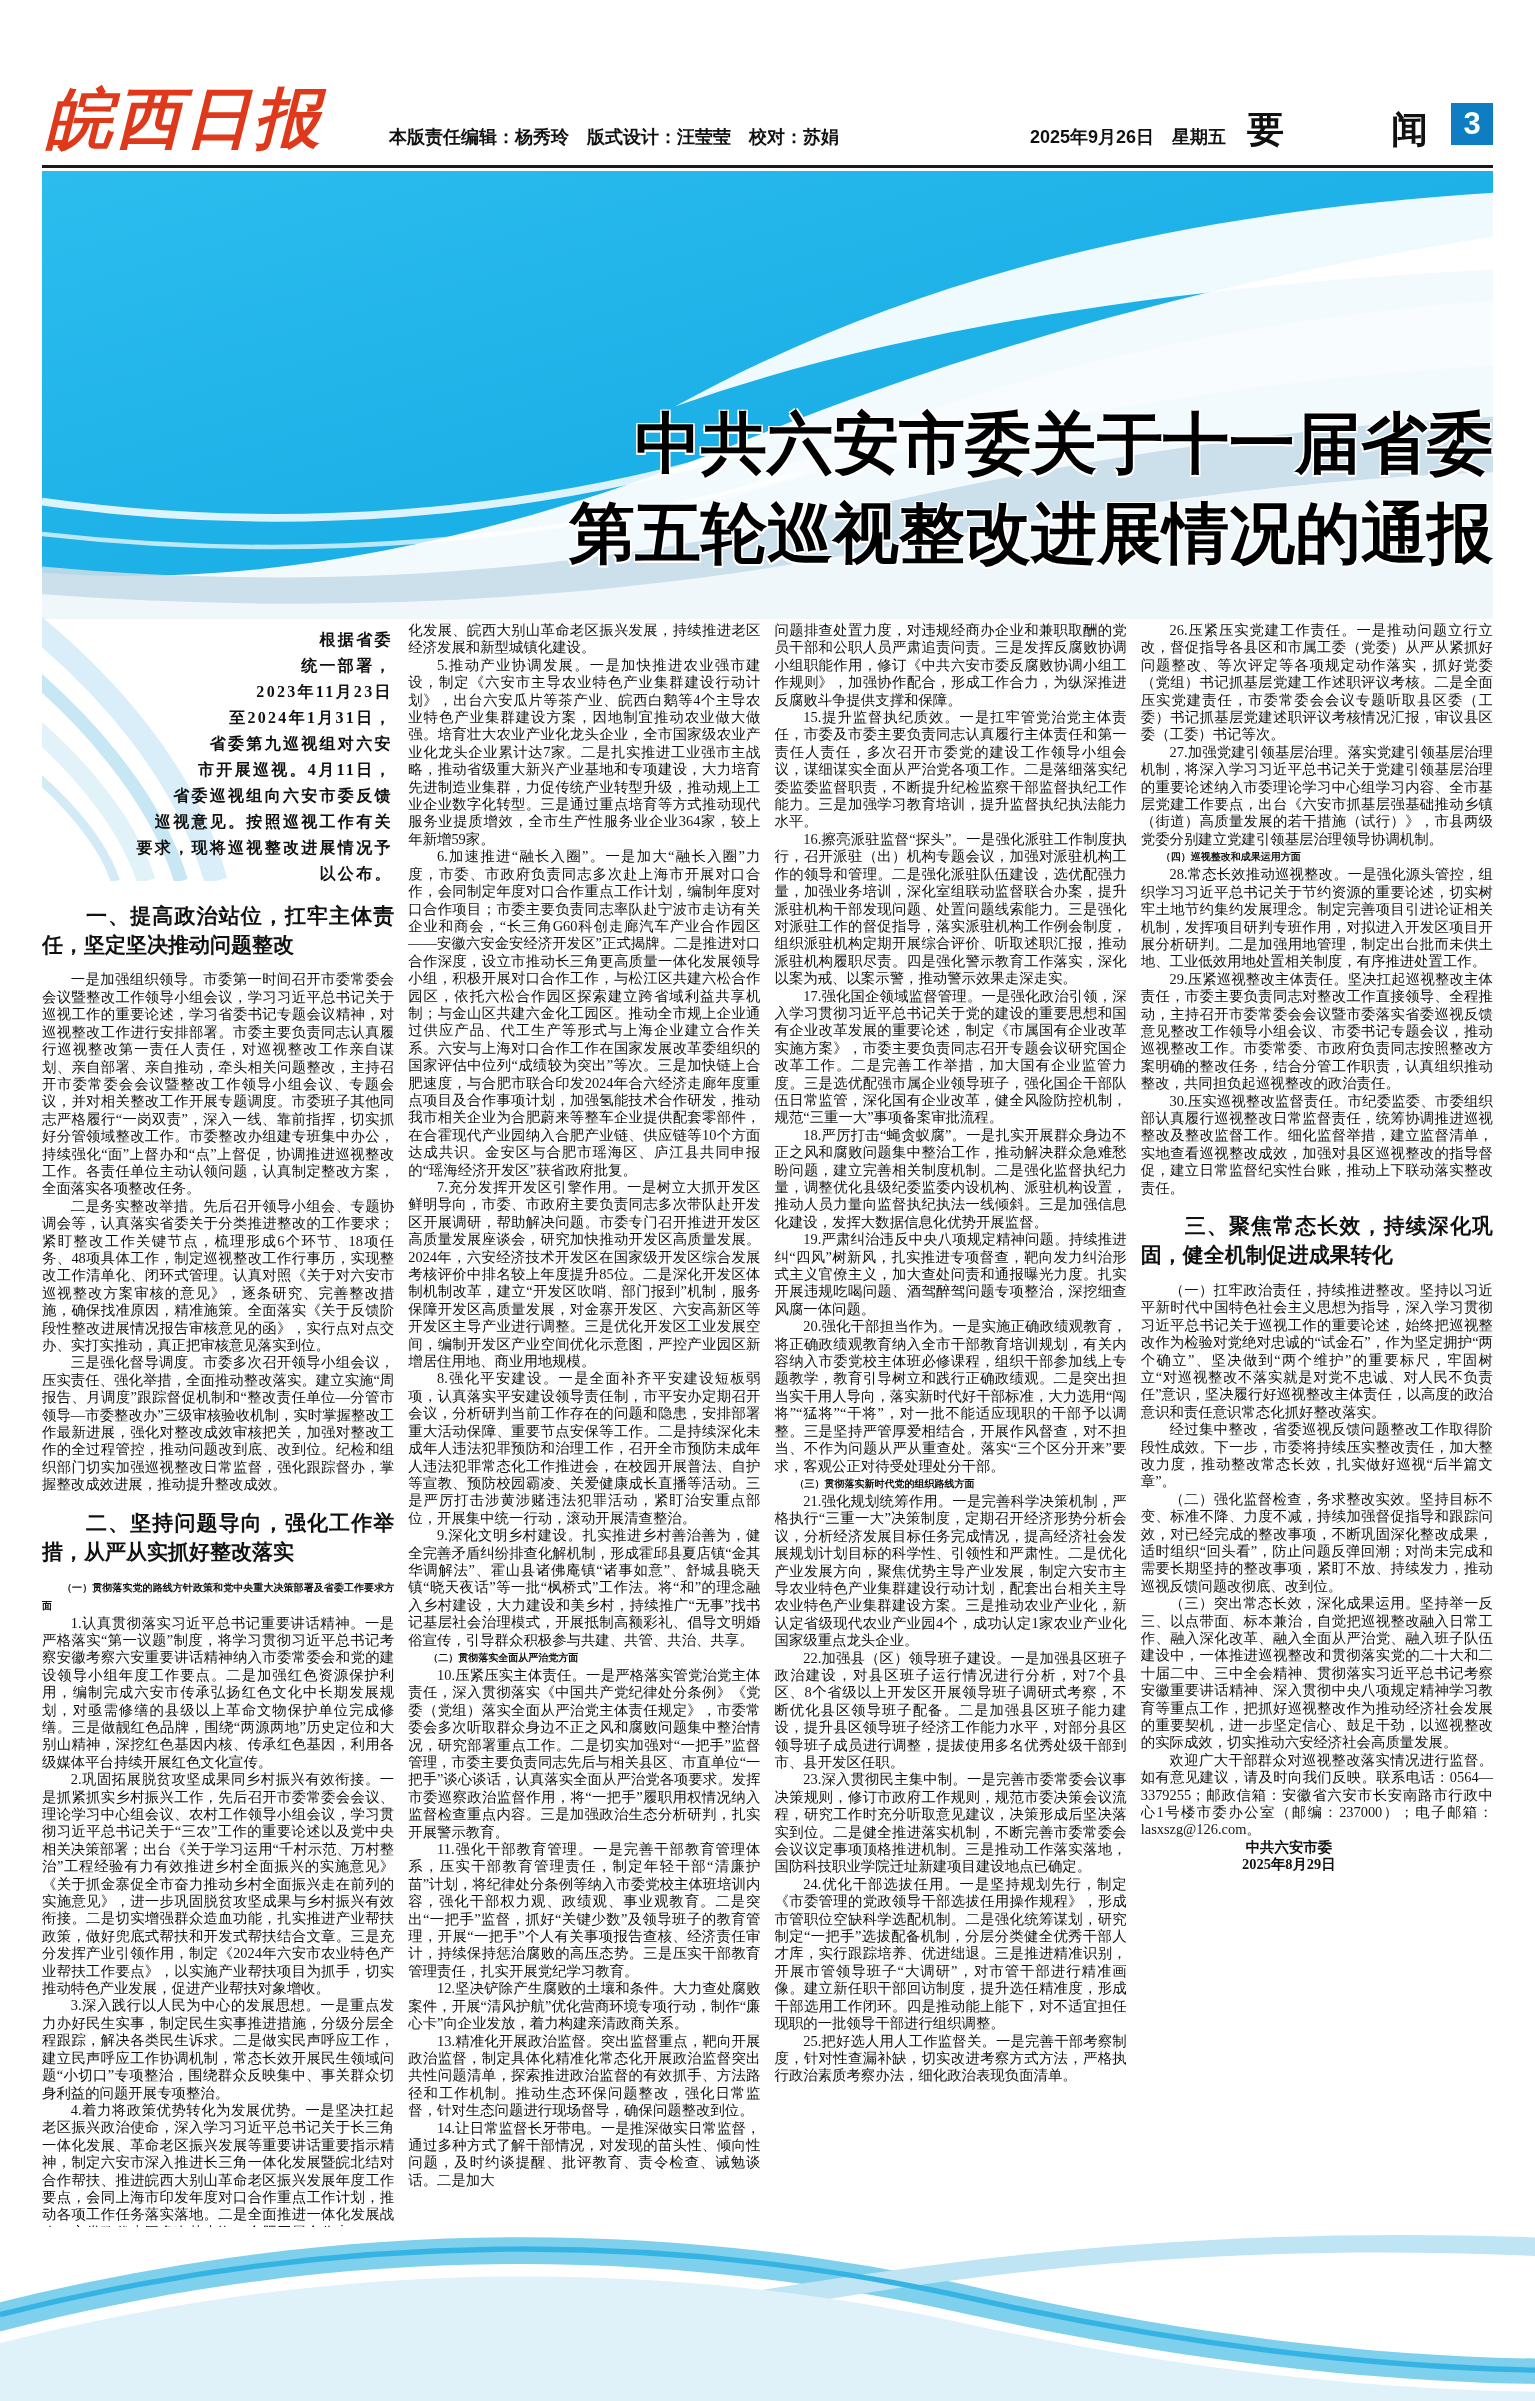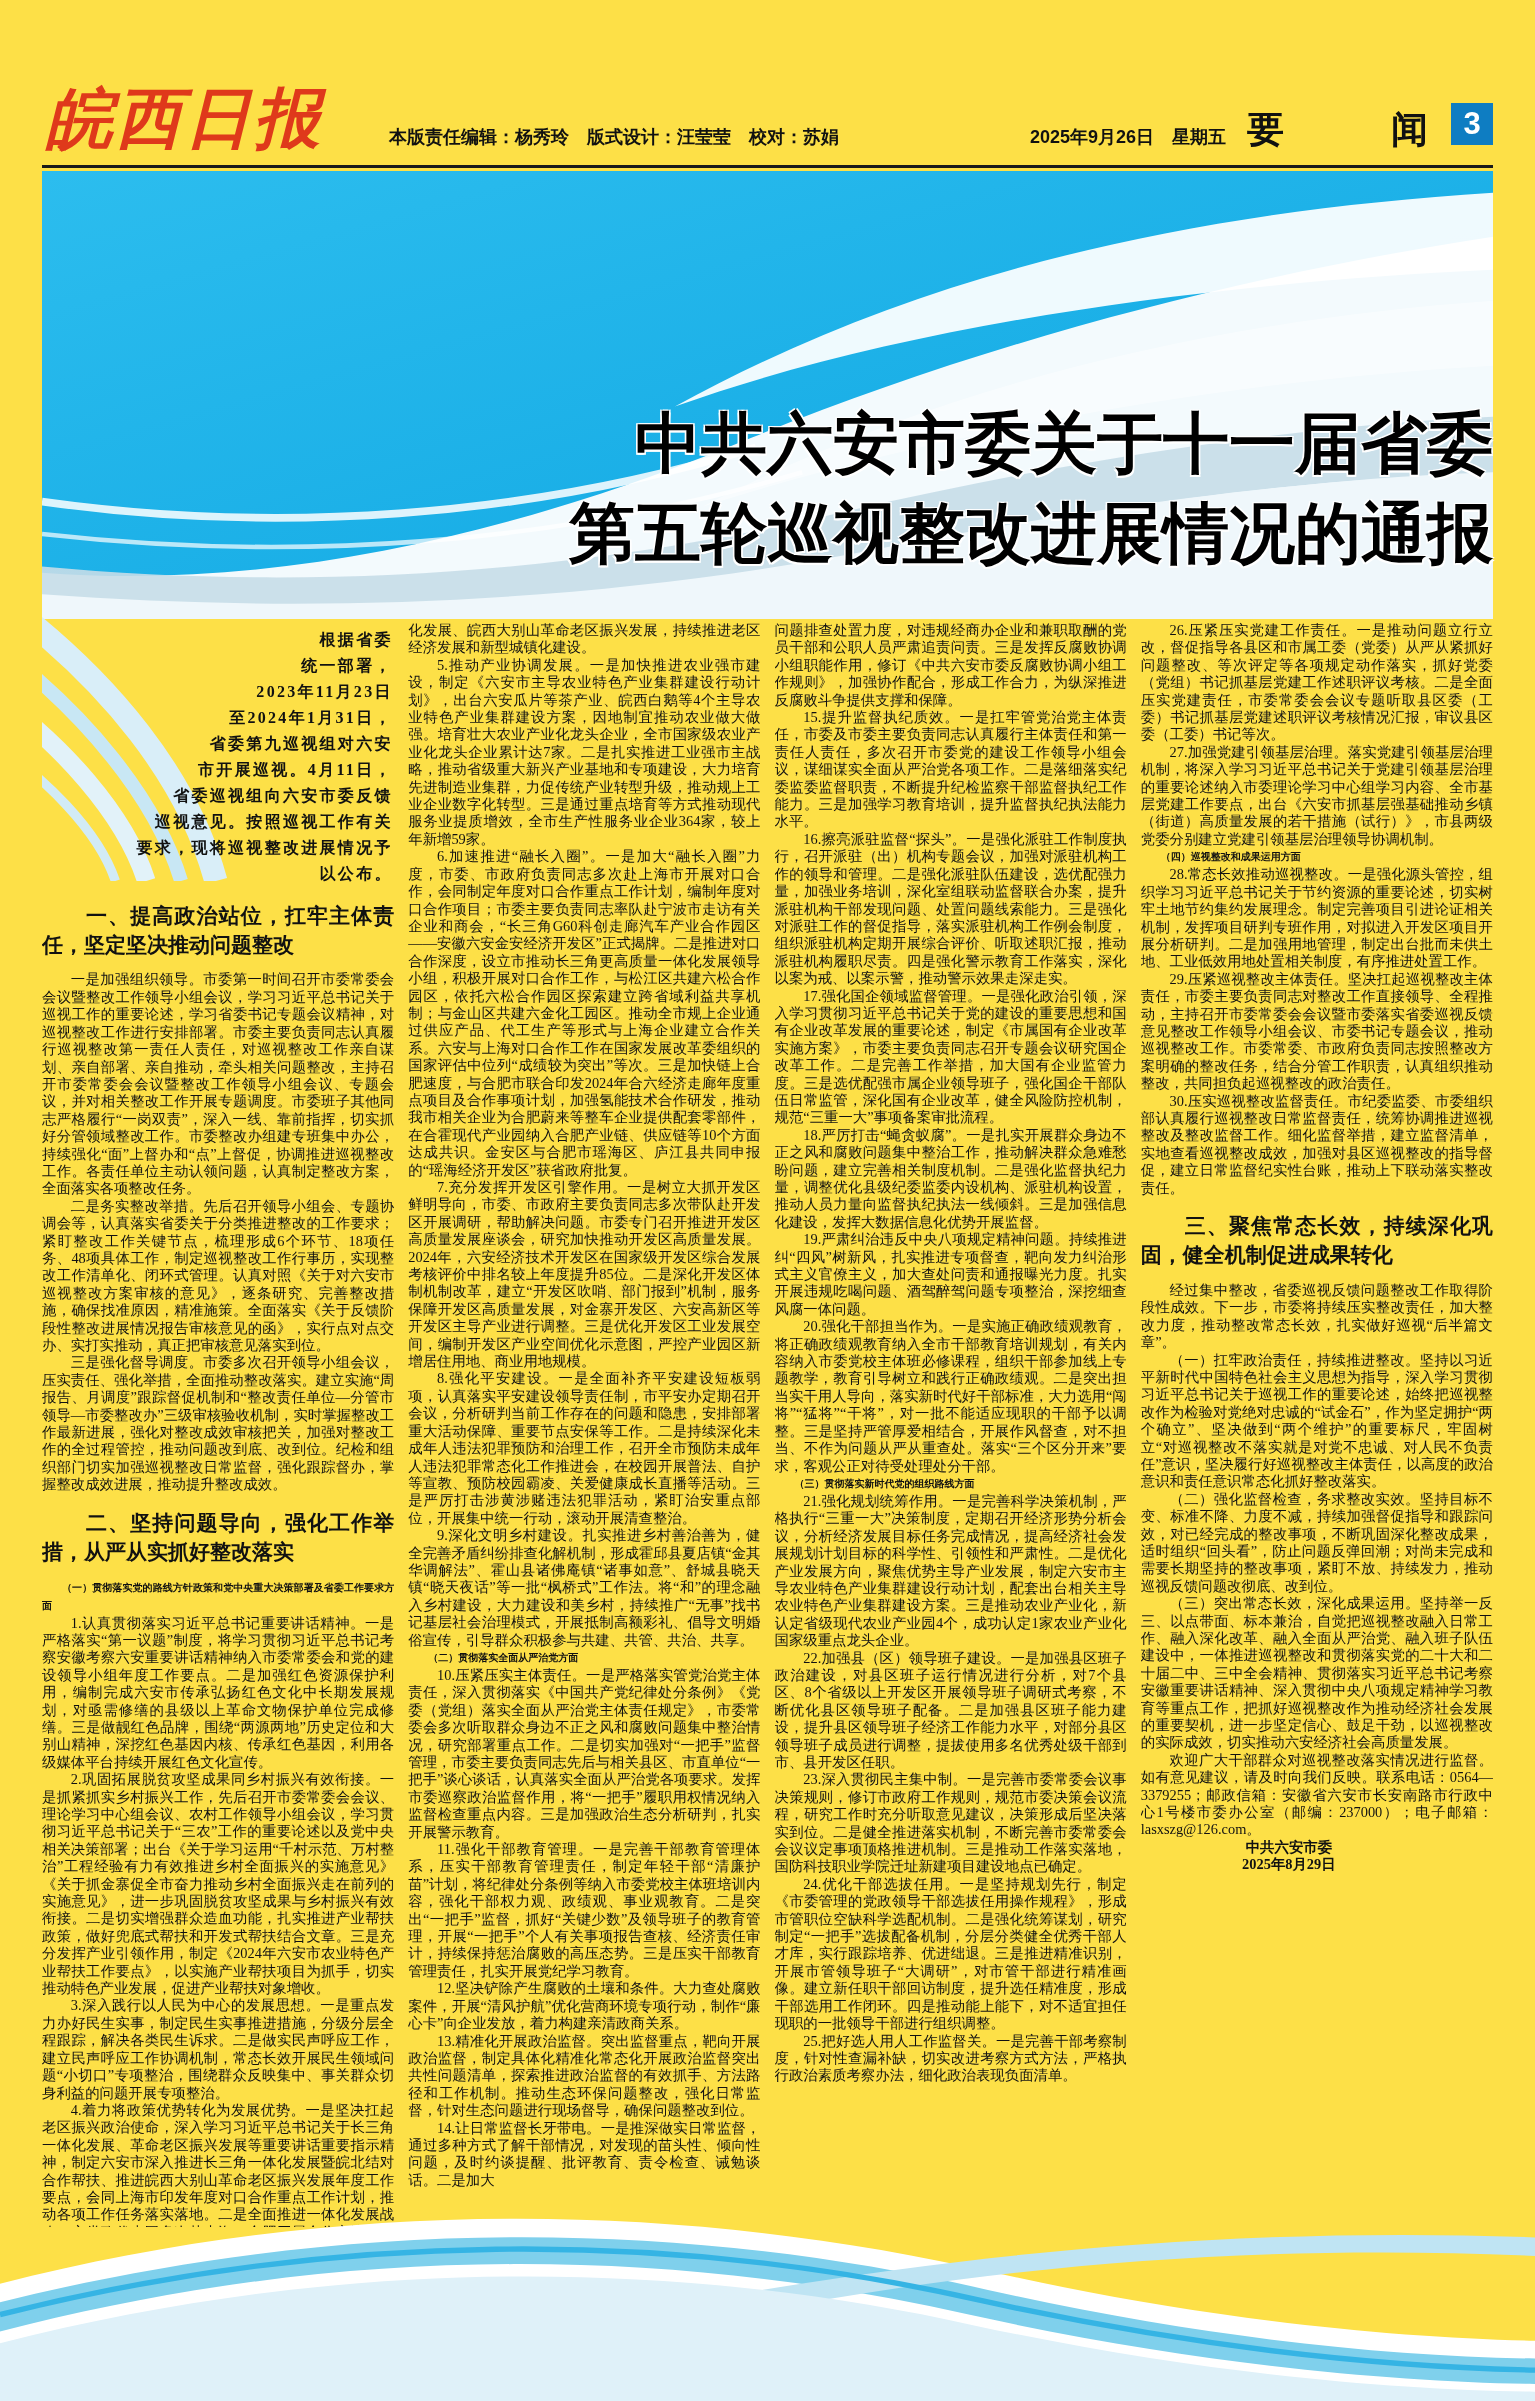--- a/index.html
+++ b/index.html
@@ -1,16 +1,16 @@
 <!DOCTYPE html>
 <html style="font-size:12.3px"><head>
 <meta charset="utf-8">
 <style>
   html,body{margin:0;padding:0;background:#888;}
-  .page{position:relative;width:1536px;height:2401px;background:#fde047;overflow:hidden;
+  .page{position:relative;width:1536px;height:2401px;background:#ffffff;overflow:hidden;
         font-family:"Liberation Serif",serif;color:#111;}
   
   .header{position:absolute;left:42px;top:86px;width:1451px;height:77px;}
   .masthead{position:absolute;left:4.6px;top:-12.3px;font-size:66px;font-weight:900;font-style:italic;
             color:#df391b;font-family:"Liberation Sans",sans-serif;letter-spacing:3.1px;}
   .editors{position:absolute;left:347px;top:39px;font-size:18px;font-weight:700;
            font-family:"Liberation Sans",sans-serif;}
   .pubdate{position:absolute;left:988px;top:39px;font-size:18px;font-weight:700;
            font-family:"Liberation Sans",sans-serif;}
   .section-name{position:absolute;left:1205px;top:18.5px;font-size:37px;font-weight:900;
@@ -137,22 +137,22 @@
         <p>25.把好选人用人工作监督关。一是完善干部考察制度，针对性查漏补缺，切实改进考察方式方法，严格执行政治素质考察办法，细化政治表现负面清单。</p>
       </div>
       <div class="col">
         <p>26.压紧压实党建工作责任。一是推动问题立行立改，督促指导各县区和市属工委（党委）从严从紧抓好问题整改、等次评定等各项规定动作落实，抓好党委（党组）书记抓基层党建工作述职评议考核。二是全面压实党建责任，市委常委会会议专题听取县区委（工委）书记抓基层党建述职评议考核情况汇报，审议县区委（工委）书记等次。</p>
         <p>27.加强党建引领基层治理。落实党建引领基层治理机制，将深入学习习近平总书记关于党建引领基层治理的重要论述纳入市委理论学习中心组学习内容、全市基层党建工作要点，出台《六安市抓基层强基础推动乡镇（街道）高质量发展的若干措施（试行）》，市县两级党委分别建立党建引领基层治理领导协调机制。</p>
         <h3 class="sub-h">（四）巡视整改和成果运用方面</h3>
         <p>28.常态长效推动巡视整改。一是强化源头管控，组织学习习近平总书记关于节约资源的重要论述，切实树牢土地节约集约发展理念。制定完善项目引进论证相关机制，发挥项目研判专班作用，对拟进入开发区项目开展分析研判。二是加强用地管理，制定出台批而未供土地、工业低效用地处置相关制度，有序推进处置工作。</p>
         <p>29.压紧巡视整改主体责任。坚决扛起巡视整改主体责任，市委主要负责同志对整改工作直接领导、全程推动，主持召开市委常委会会议暨市委落实省委巡视反馈意见整改工作领导小组会议、市委书记专题会议，推动巡视整改工作。市委常委、市政府负责同志按照整改方案明确的整改任务，结合分管工作职责，认真组织推动整改，共同担负起巡视整改的政治责任。</p>
         <p>30.压实巡视整改监督责任。市纪委监委、市委组织部认真履行巡视整改日常监督责任，统筹协调推进巡视整改及整改监督工作。细化监督举措，建立监督清单，实地查看巡视整改成效，加强对县区巡视整改的指导督促，建立日常监督纪实性台账，推动上下联动落实整改责任。</p>
         <h2 class="sec-h">三、聚焦常态长效，持续深化巩固，健全机制促进成果转化</h2>
+        <p><b class="lead">（一）扛牢政治责任，持续推进整改。</b>坚持以习近平新时代中国特色社会主义思想为指导，深入学习贯彻习近平总书记关于巡视工作的重要论述，始终把巡视整改作为检验对党绝对忠诚的“试金石”，作为坚定拥护“两个确立”、坚决做到“两个维护”的重要标尺，牢固树立“对巡视整改不落实就是对党不忠诚、对人民不负责任”意识，坚决履行好巡视整改主体责任，以高度的政治意识和责任意识常态化抓好整改落实。</p>
         <p>经过集中整改，省委巡视反馈问题整改工作取得阶段性成效。下一步，市委将持续压实整改责任，加大整改力度，推动整改常态长效，扎实做好巡视“后半篇文章”。</p>
-        <p><b class="lead">（一）扛牢政治责任，持续推进整改。</b>坚持以习近平新时代中国特色社会主义思想为指导，深入学习贯彻习近平总书记关于巡视工作的重要论述，始终把巡视整改作为检验对党绝对忠诚的“试金石”，作为坚定拥护“两个确立”、坚决做到“两个维护”的重要标尺，牢固树立“对巡视整改不落实就是对党不忠诚、对人民不负责任”意识，坚决履行好巡视整改主体责任，以高度的政治意识和责任意识常态化抓好整改落实。</p>
         <p><b class="lead">（二）强化监督检查，务求整改实效。</b>坚持目标不变、标准不降、力度不减，持续加强督促指导和跟踪问效，对已经完成的整改事项，不断巩固深化整改成果，适时组织“回头看”，防止问题反弹回潮；对尚未完成和需要长期坚持的整改事项，紧盯不放、持续发力，推动巡视反馈问题改彻底、改到位。</p>
         <p><b class="lead">（三）突出常态长效，深化成果运用。</b>坚持举一反三、以点带面、标本兼治，自觉把巡视整改融入日常工作、融入深化改革、融入全面从严治党、融入班子队伍建设中，一体推进巡视整改和贯彻落实党的二十大和二十届二中、三中全会精神、贯彻落实习近平总书记考察安徽重要讲话精神、深入贯彻中央八项规定精神学习教育等重点工作，把抓好巡视整改作为推动经济社会发展的重要契机，进一步坚定信心、鼓足干劲，以巡视整改的实际成效，切实推动六安经济社会高质量发展。</p>
         <p>欢迎广大干部群众对巡视整改落实情况进行监督。如有意见建议，请及时向我们反映。联系电话：0564—3379255；邮政信箱：安徽省六安市长安南路市行政中心1号楼市委办公室（邮编：237000）；电子邮箱：lasxszg@126.com。</p>
         <p class="sig">中共六安市委</p>
         <p class="sig">2025年8月29日</p>
       </div>
     </div>
 
   <svg class="bottom-wave" viewBox="0 0 1990 280" preserveAspectRatio="none">
     <path d="M0,128 C430,18 870,18 1295,115 C1565,175 1805,198 1990,202 V280 H0 Z" fill="#ffffff"></path>

